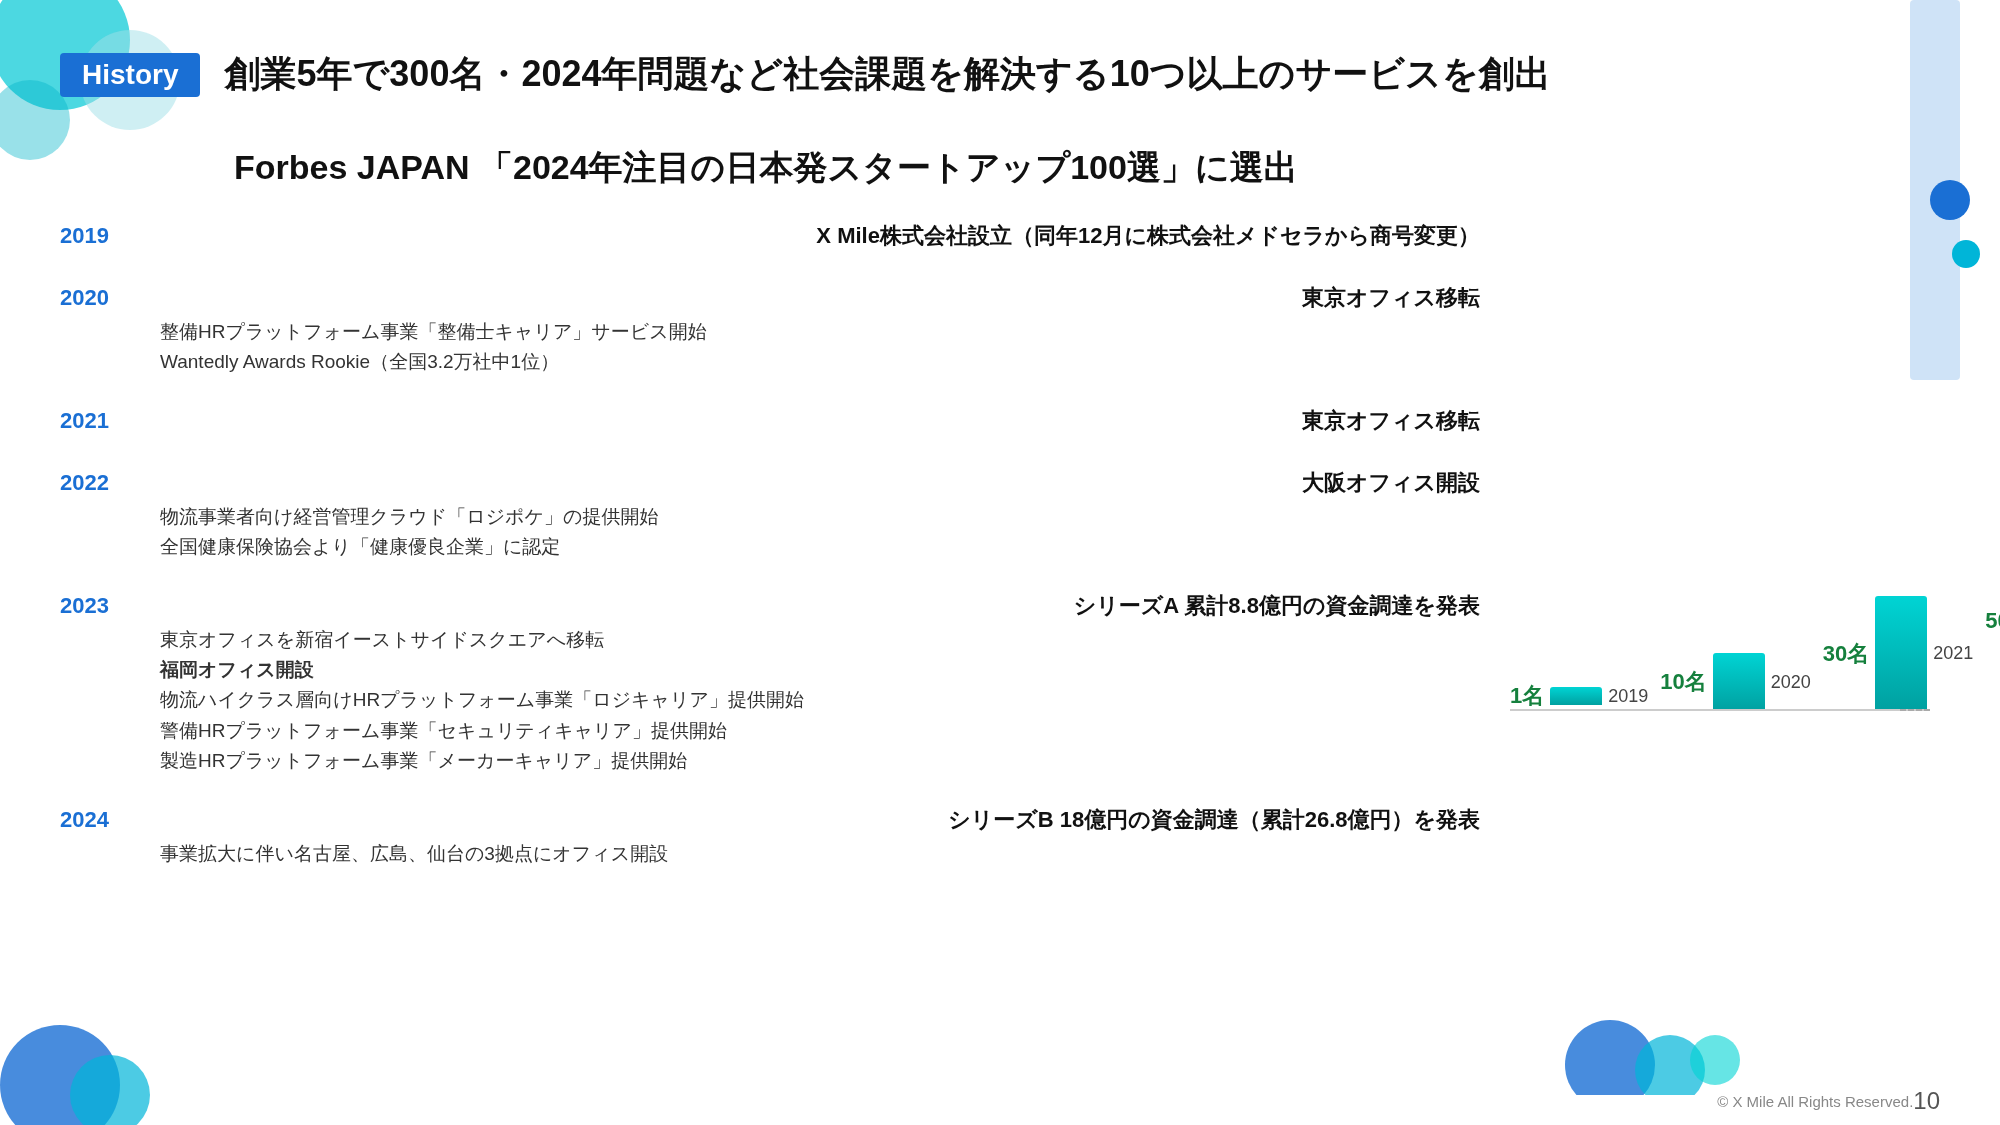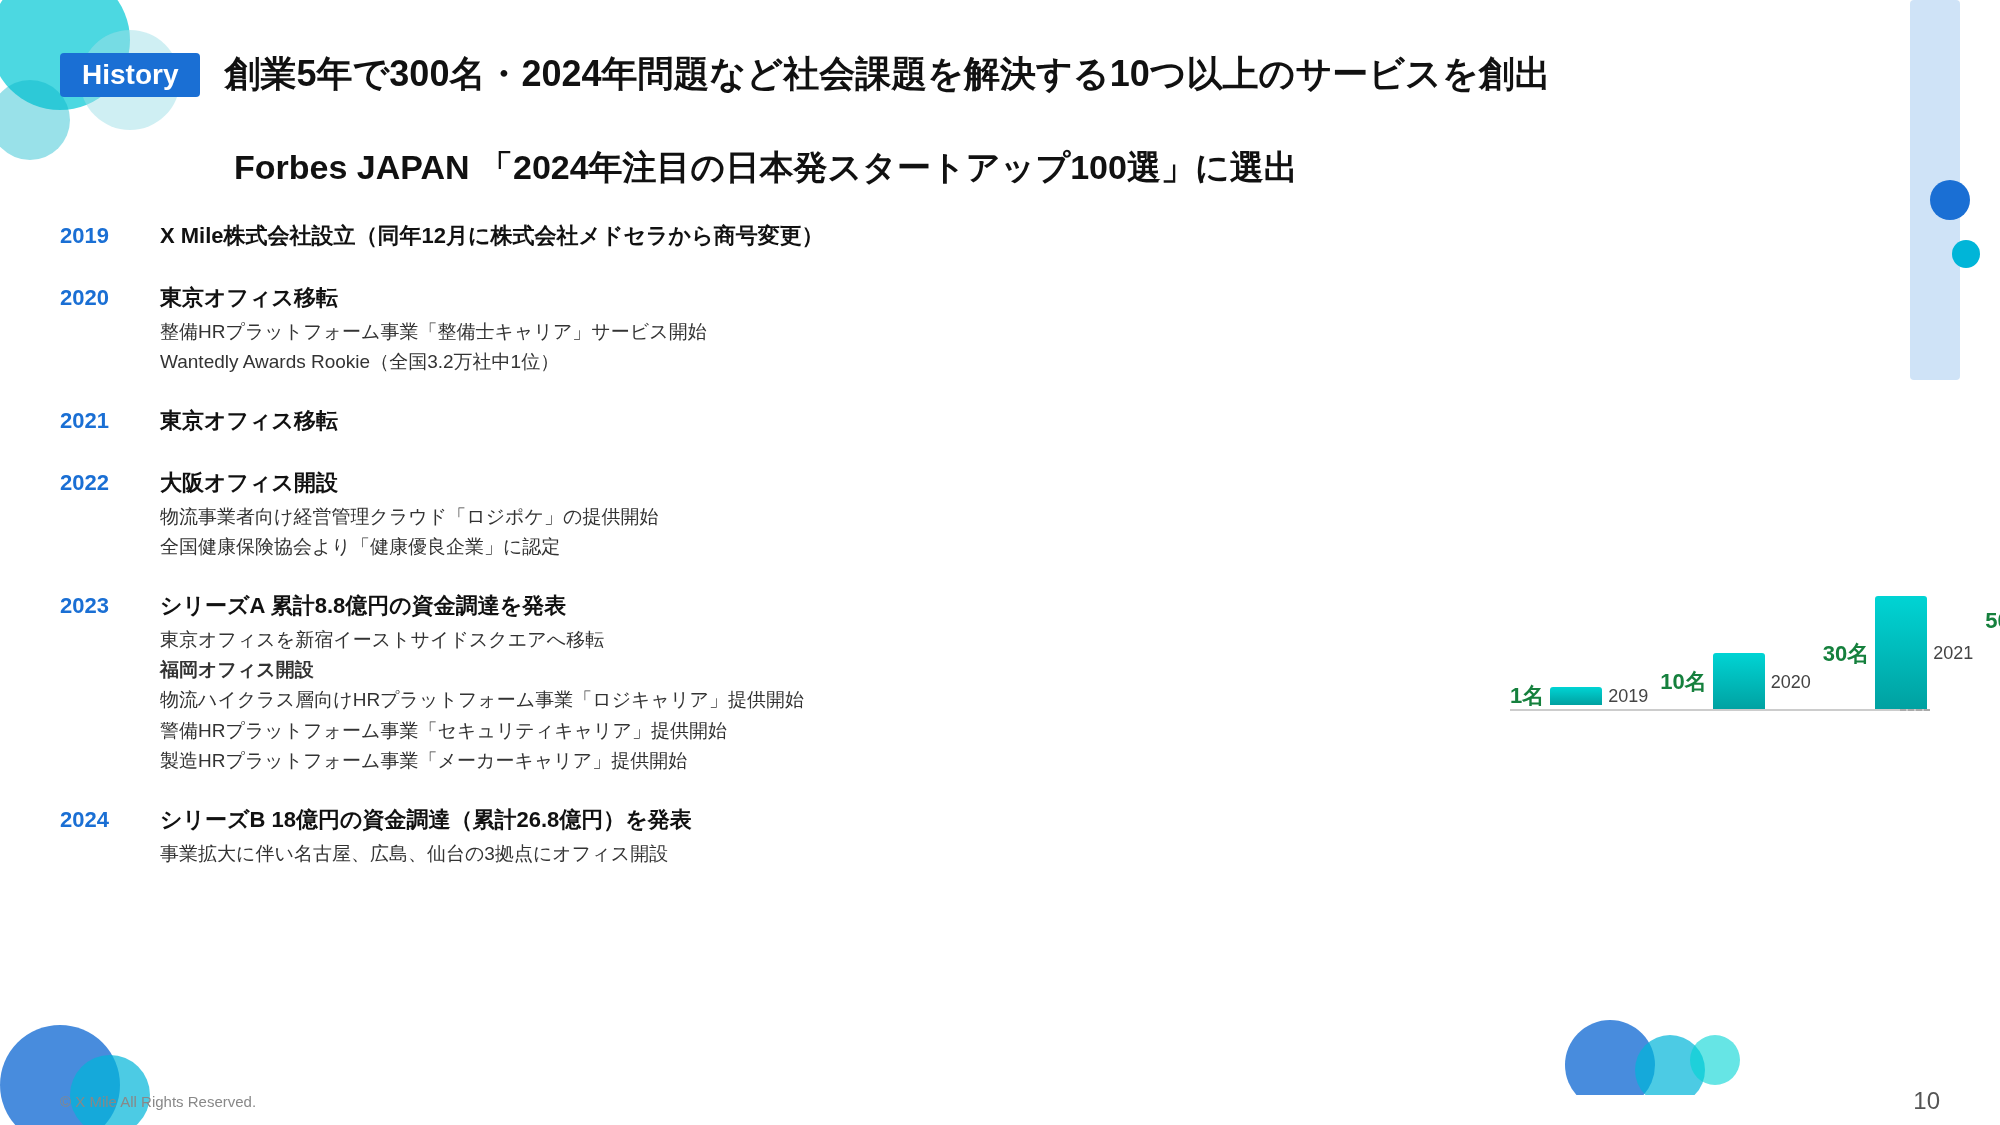--- a/index.html
+++ b/index.html
@@ -95,20 +95,21 @@
       padding-top: 2px;
     }
     .event-content {
       flex: 1;
     }
     .event-title {
       font-size: 22px;
       font-weight: bold;
       color: #111111;
       margin-bottom: 4px;
+      text-align: right;
     }
     .event-detail {
       font-size: 19px;
       color: #333333;
       line-height: 1.6;
     }
 
     
     .chart-area {
       width: 440px;
@@ -142,24 +143,24 @@
     .bar-label-bottom {
       font-size: 18px;
       color: #444444;
       text-align: center;
     }
 
     
     .footer {
       position: absolute;
       bottom: 10px;
-      left: 60px;
+      left: 72px;
       right: 60px;
       display: flex;
-      justify-content: space-between;
+      justify-content: flex-end;
       align-items: center;
     }
     .copyright {
       font-size: 15px;
       color: #888888;
     }
     .page-number {
       font-size: 24px;
       color: #555555;
       font-weight: 500;

